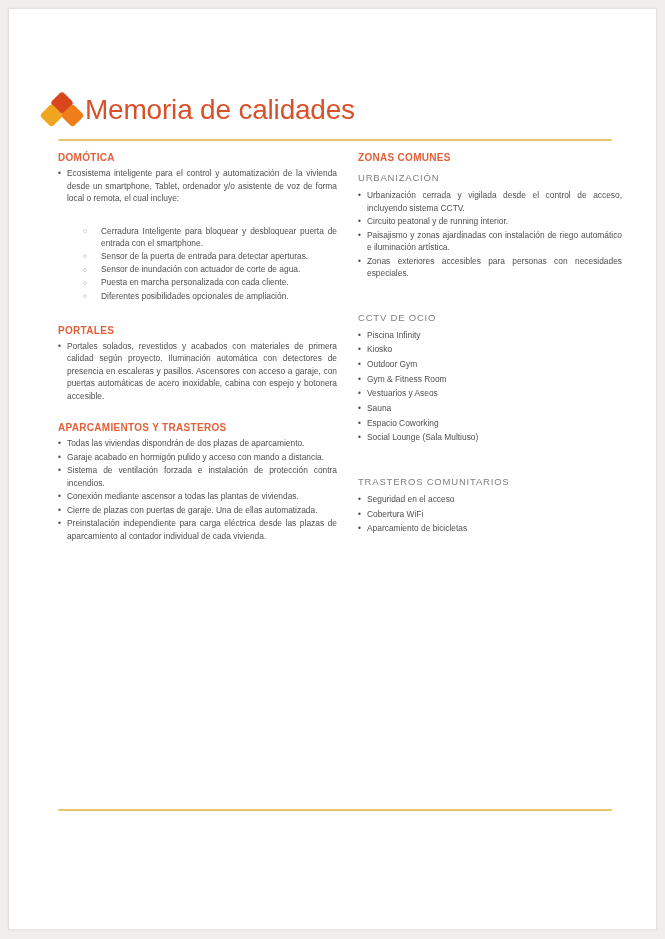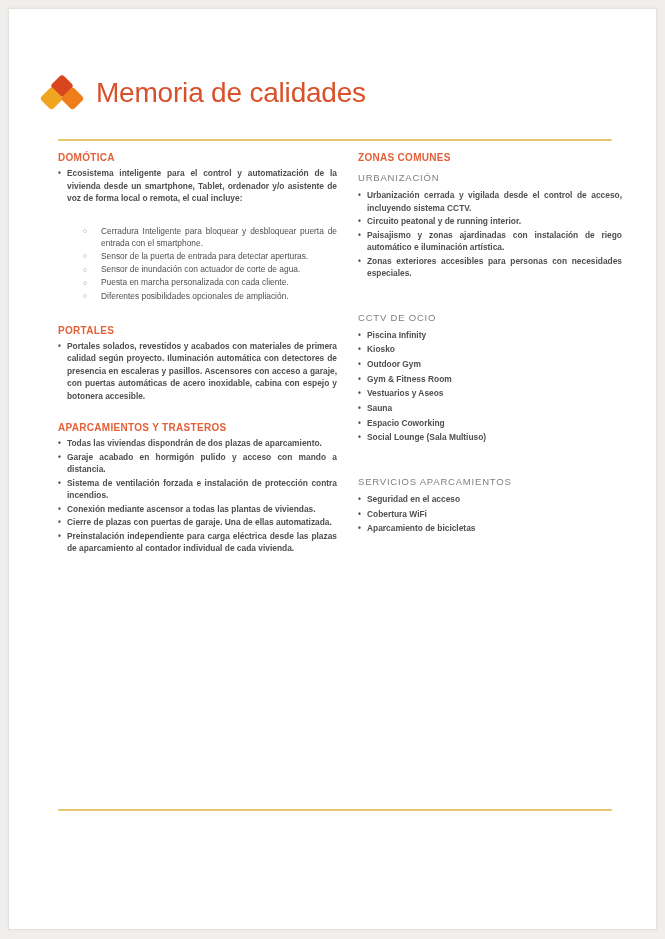--- a/index.html
+++ b/index.html
@@ -11,22 +11,22 @@
   .page {
     position: relative;
     width: 649px; height: 922px;
     margin: 8px auto 0 8px;
     background: #ffffff;
     border: 1px solid #e4e2de;
     box-shadow: 0 0 3px rgba(0,0,0,0.05);
     overflow: hidden;
   }
   .header {
-    position: absolute; left: 30px; top: 63px;
-    display: flex; align-items: center; gap: 11px;
+    position: absolute; left: 30px; top: 80px;
+    display: flex; align-items: center; 
   }
   .logo { width: 46px; height: 42px; flex: 0 0 auto; }
   .title {
     font-size: 28px; font-weight: 400;
     color: #d9512a; letter-spacing: -0.2px;
     white-space: nowrap;
   }
   .divider {
     position: absolute; left: 49px; width: 554px; height: 2px;
     background: #e7c76c; border-radius: 1px;
@@ -53,21 +53,20 @@
   .section.portales { margin-top: 23px; }
 
   ul { list-style: none; }
   .bullet {
     position: relative;
     font-size: 8.4px; line-height: 12.5px;
     color: #4f4f4f;
     text-align: justify;
     padding-left: 9px;
     margin-bottom: 1px;
-    font-weight: bold;
   }
   .bullet::before {
     content: "\2022";
     position: absolute; left: 0; top: 0;
     color: #4f4f4f;
   }
   .sub-list { margin-top: 20px; }
   .sub-bullet {
     position: relative;
     font-size: 8.4px; line-height: 12.2px;
@@ -158,21 +157,21 @@
         <li class="bullet">Outdoor Gym</li>
         <li class="bullet">Gym &amp; Fitness Room</li>
         <li class="bullet">Vestuarios y Aseos</li>
         <li class="bullet">Sauna</li>
         <li class="bullet">Espacio Coworking</li>
         <li class="bullet">Social Lounge (Sala Multiuso)</li>
       </ul>
     </div>
 
     <div class="subsection">
-      <div class="sub-heading">SERVICIOS APARCAMIENTOS</div>
+      <div class="sub-heading">TRASTEROS COMUNITARIOS</div>
       <ul class="spaced">
         <li class="bullet">Seguridad en el acceso</li>
         <li class="bullet">Cobertura WiFi</li>
         <li class="bullet">Aparcamiento de bicicletas</li>
       </ul>
     </div>
 
   </div>
 
   <div class="divider bottom"></div>

